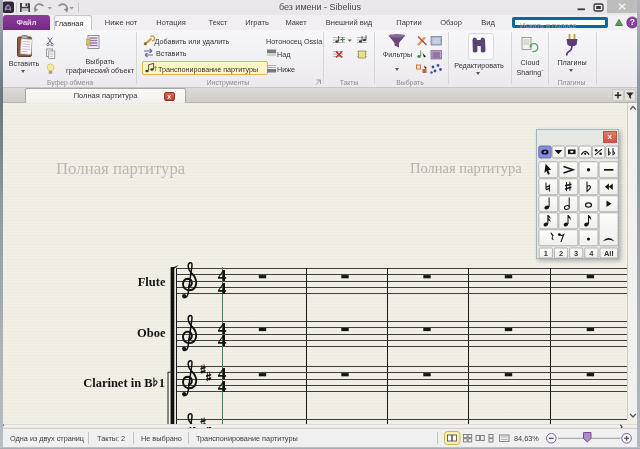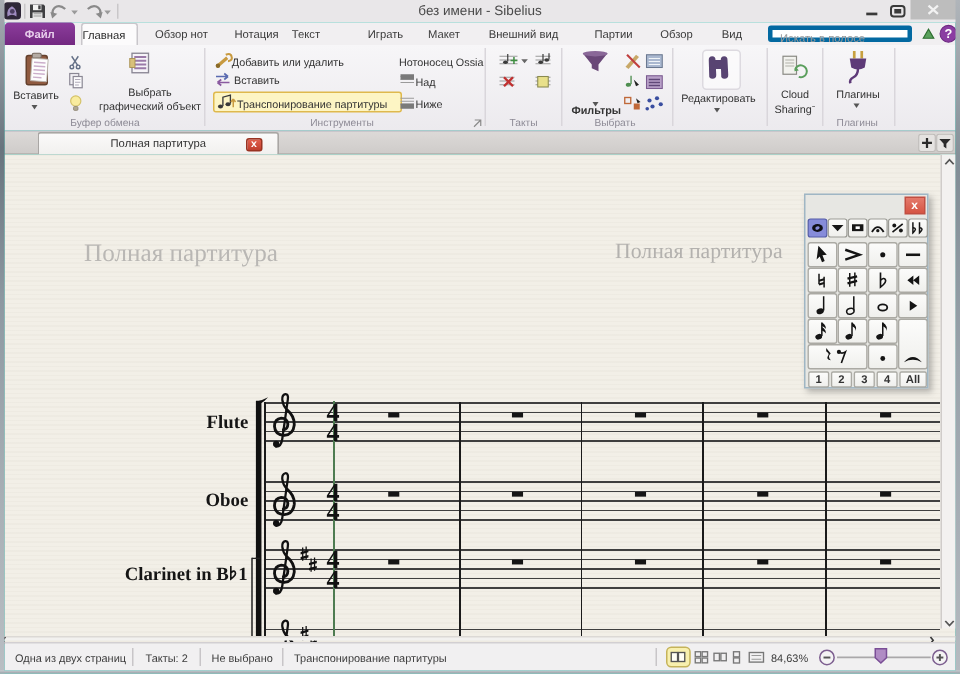--- a/index.html
+++ b/index.html
@@ -78,23 +78,23 @@
       <rect x="594" y="4" width="9" height="7" rx="1.8" fill="none" stroke="#3a3a3a" stroke-width="1.3"></rect>
       <rect x="596.2" y="6" width="4.6" height="3" fill="#3a3a3a"></rect>
     </g>
     <rect x="607" y="0" width="30.5" height="13" fill="#bdbdbd"></rect>
     <path d="M 619 3.8 L 625.3 9.3 M 625.3 3.8 L 619 9.3" stroke="#f2f2f2" stroke-width="1.5"></path>
   </svg>
 
   <div class="abs" id="tabrow">
     <div id="fileBtn">Файл</div>
     <div id="activeTab">Главная</div>
-    <div class="rtab" style="left:93px;width:50px;">Обзор нот</div>
+    <div class="rtab" style="left:93px;width:50px;">Ниже нот</div>
     <div class="rtab" style="left:144px;width:48px;">Нотация</div>
-    <div class="rtab" style="left:181px;width:40px;">Текст</div>
+    <div class="rtab" style="left:195px;width:40px;">Текст</div>
     <div class="rtab" style="left:235px;width:38px;text-align:center;">Играть</div>
     <div class="rtab" style="left:274px;width:38px;">Макет</div>
     <div class="rtab" style="left:317px;width:58px;">Внешний вид</div>
     <div class="rtab" style="left:385px;width:42px;">Партии</div>
     <div class="rtab" style="left:429px;width:38px;">Обзор</div>
     <div class="rtab" style="left:471px;width:28px;">Вид</div>
     <div id="searchbox">Искать в полосе</div>
     <svg style="position:absolute;left:608px;top:0" width="29" height="15">
       <path d="M 4.5 10.5 L 8 4.5 L 11.5 10.5 Z" fill="#5aa05c" stroke="#2e6e30" stroke-width="0.8"></path>
       <circle cx="21.3" cy="7.5" r="5.6" fill="#8b3da2" stroke="#6e2a82" stroke-width="0.7"></circle>
@@ -121,21 +121,21 @@
     <div class="rbtxt ctr" style="left:62px;top:26.5px;width:70px;">Выбрать<br>графический объект</div>
 
     <div class="rbtxt" style="left:151.5px;top:6.5px;text-align:right;">Добавить или удалить</div>
     <div class="rbtxt" style="left:153px;top:19px;">Вставить</div>
     <div class="ylhl" style="left:138.5px;top:31px;width:126px;height:13.5px;"></div>
     <div class="rbtxt" style="left:155px;top:35px;">Транспонирование партитуры</div>
     <div class="rbtxt" style="left:263px;top:6.5px;">Нотоносец Ossia</div>
     <div class="rbtxt" style="left:274px;top:20px;">Над</div>
     <div class="rbtxt" style="left:274px;top:34.5px;">Ниже</div>
 
-    <div class="rbtxt ctr" style="left:373px;top:39px;width:43px;font-weight:bold;">Фильтры</div>
+    <div class="rbtxt ctr" style="left:373px;top:20px;width:43px;">Фильтры</div>
     <div class="darr" style="left:392px;top:38px;"></div>
 
     <div class="rbtxt ctr" style="left:446px;top:31px;width:60px;">Редактировать</div>
     <div class="darr" style="left:473px;top:42px;"></div>
 
     <div class="rbtxt ctr" style="left:508px;top:27.5px;width:38px;">Cloud<br>Sharing⁻</div>
 
     <div class="rbtxt ctr" style="left:548px;top:28px;width:42px;">Плагины</div>
     <div class="darr" style="left:566px;top:39px;"></div>
     <svg style="position:absolute;left:0;top:0" width="633" height="56">

